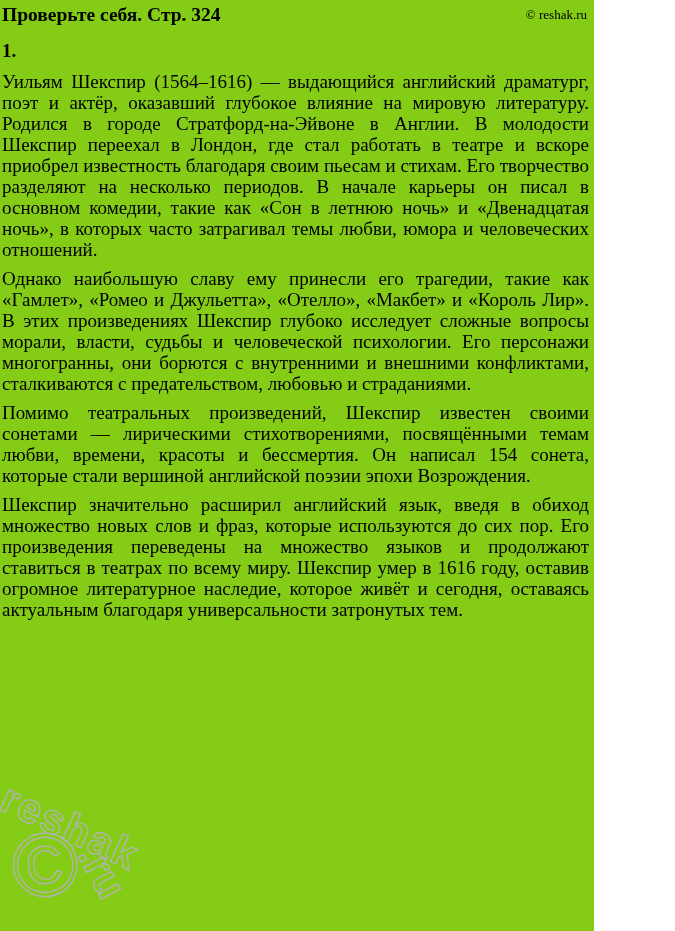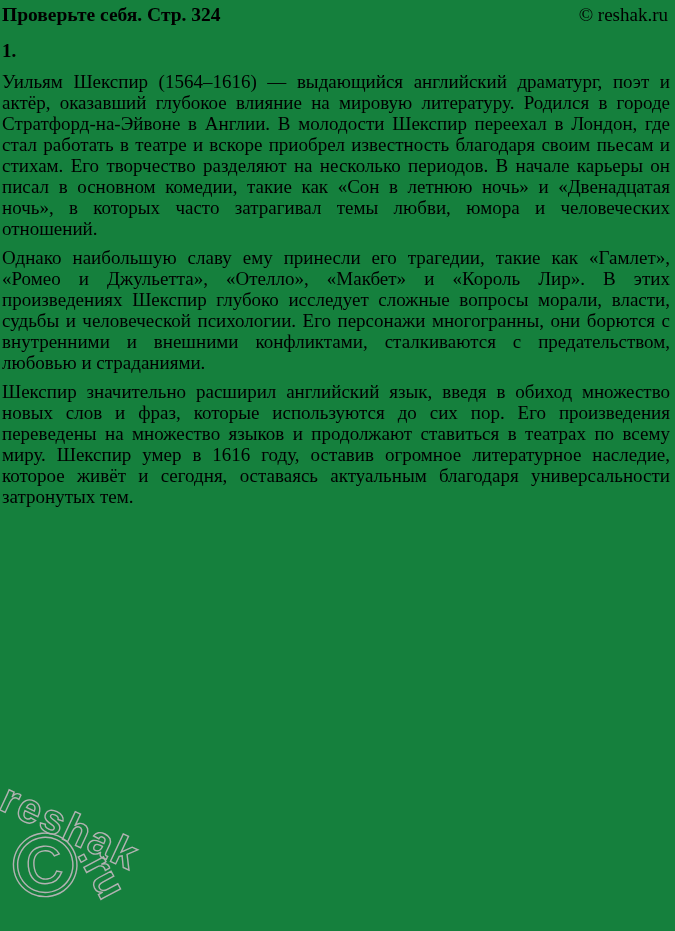--- a/index.html
+++ b/index.html
@@ -2,42 +2,42 @@
 <html><head>
 <meta charset="utf-8">
 <style>
   html, body {
     margin: 0;
     padding: 0;
     background: #ffffff;
   }
   .page {
     position: relative;
-    width: 675px;
+    width: 594px;
     height: 931px;
     box-sizing: border-box;
     padding: 2px 5px 0 2px;
-    background: #15803d;
+    background: #84cc16;
     color: #000000;
     font-family: "Liberation Serif", "DejaVu Serif", serif;
     font-size: 19px;
     overflow: hidden;
   }
   .header-row {
     display: flex;
     justify-content: space-between;
     align-items: flex-start;
     line-height: 26px;
   }
   .page-title {
     font-weight: bold;
     font-size: 19.5px;
   }
   .site-credit {
-    font-size: 19px;
+    font-size: 13px;
     padding-right: 2px;
   }
   .item-number {
     font-weight: bold;
     line-height: 35px;
     margin-top: 5px;
     margin-bottom: 3px;
   }
   .body-text p {
     margin: 0 0 8px 0;
@@ -97,20 +97,21 @@
   <div class="header-row">
     <span class="page-title">Проверьте себя. Стр. 324</span>
     <span class="site-credit">© reshak.ru</span>
   </div>
 
   <div class="item-number">1.</div>
 
   <div class="body-text">
     <p>Уильям Шекспир (1564–1616) — выдающийся английский драматург, поэт и актёр, оказавший глубокое влияние на мировую литературу. Родился в городе Стратфорд-на-Эйвоне в Англии. В молодости Шекспир переехал в Лондон, где стал работать в театре и вскоре приобрел известность благодаря своим пьесам и стихам. Его творчество разделяют на несколько периодов. В начале карьеры он писал в основном комедии, такие как «Сон в летнюю ночь» и «Двенадцатая ночь», в которых часто затрагивал темы любви, юмора и человеческих отношений.</p>
     <p>Однако наибольшую славу ему принесли его трагедии, такие как «Гамлет», «Ромео и Джульетта», «Отелло», «Макбет» и «Король Лир». В этих произведениях Шекспир глубоко исследует сложные вопросы морали, власти, судьбы и человеческой психологии. Его персонажи многогранны, они борются с внутренними и внешними конфликтами, сталкиваются с предательством, любовью и страданиями.</p>
+    <p>Помимо театральных произведений, Шекспир известен своими сонетами — лирическими стихотворениями, посвящёнными темам любви, времени, красоты и бессмертия. Он написал 154 сонета, которые стали вершиной английской поэзии эпохи Возрождения.</p>
     <p>Шекспир значительно расширил английский язык, введя в обиход множество новых слов и фраз, которые используются до сих пор. Его произведения переведены на множество языков и продолжают ставиться в театрах по всему миру. Шекспир умер в 1616 году, оставив огромное литературное наследие, которое живёт и сегодня, оставаясь актуальным благодаря универсальности затронутых тем.</p>
   </div>
 
   <div class="watermark">
     <span class="wm wm-reshak">reshak</span>
     <span class="wm wm-ru">.ru</span>
     <span class="wm wm-copy">©</span>
   </div>
 
 </div>

